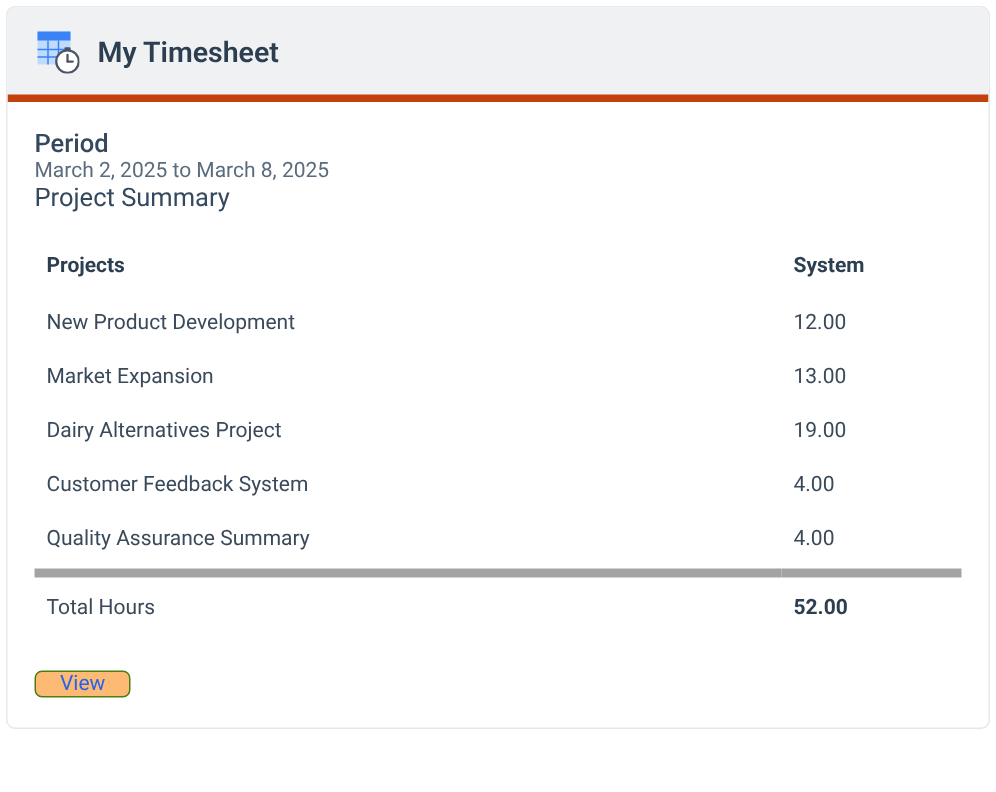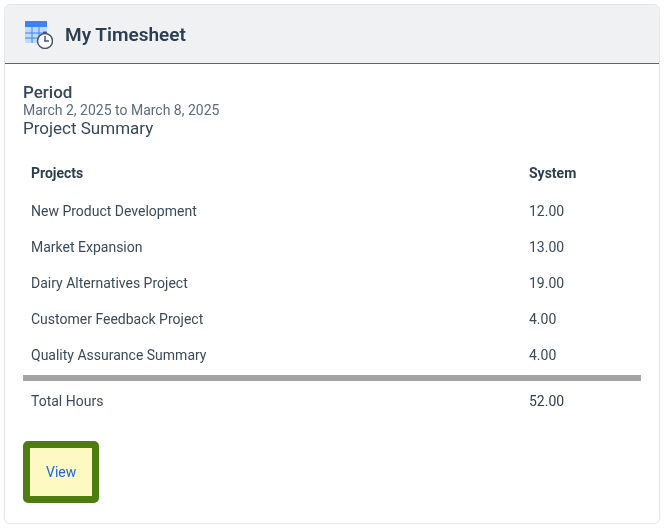--- a/index.html
+++ b/index.html
@@ -18,21 +18,21 @@
       border-radius: 6px;
       overflow: hidden;
       background: #ffffff;
     }
     .card-header {
       background: #f0f1f3;
       padding: 14px 18px;
       display: flex;
       align-items: center;
       gap: 12px;
-      border-bottom: 1px solid #c2410c;
+      border-bottom: 5px solid #c2410c;
     }
     .header-icon {
       position: relative;
       width: 30px;
       height: 30px;
     }
     .header-title {
       font-size: 19px;
       font-weight: 600;
       color: #2c3e50;
@@ -81,32 +81,32 @@
     }
     tfoot tr {
       border-top: 6px solid #a3a3a3;
     }
     tfoot td {
       padding-top: 12px;
       font-size: 14px;
       color: #3a4a5a;
     }
     tfoot td.hours {
-      font-weight: 400;
+      font-weight: 700;
       color: #2c3e50;
     }
     .actions {
       margin-top: 22px;
     }
     .view-btn {
-      border: 7px solid #4d7c0f;
-      background: #fef9c3;
+      border: 1px solid #4d7c0f;
+      background: #fdba74;
       color: #2563eb;
       font-size: 14px;
-      padding: 16px 16px;
+      padding: 0 16px;
       border-radius: 5px;
       cursor: pointer;
       font-family: inherit;
     }
   </style>
 </head>
 <body>
 
 <div class="card">
   <div class="card-header">
@@ -146,21 +146,21 @@
         </tr>
         <tr>
           <td>Market Expansion</td>
           <td class="hours">13.00</td>
         </tr>
         <tr>
           <td>Dairy Alternatives Project</td>
           <td class="hours">19.00</td>
         </tr>
         <tr>
-          <td>Customer Feedback Project</td>
+          <td>Customer Feedback System</td>
           <td class="hours">4.00</td>
         </tr>
         <tr>
           <td>Quality Assurance Summary</td>
           <td class="hours">4.00</td>
         </tr>
       </tbody>
       <tfoot>
         <tr>
           <td>Total Hours</td>

